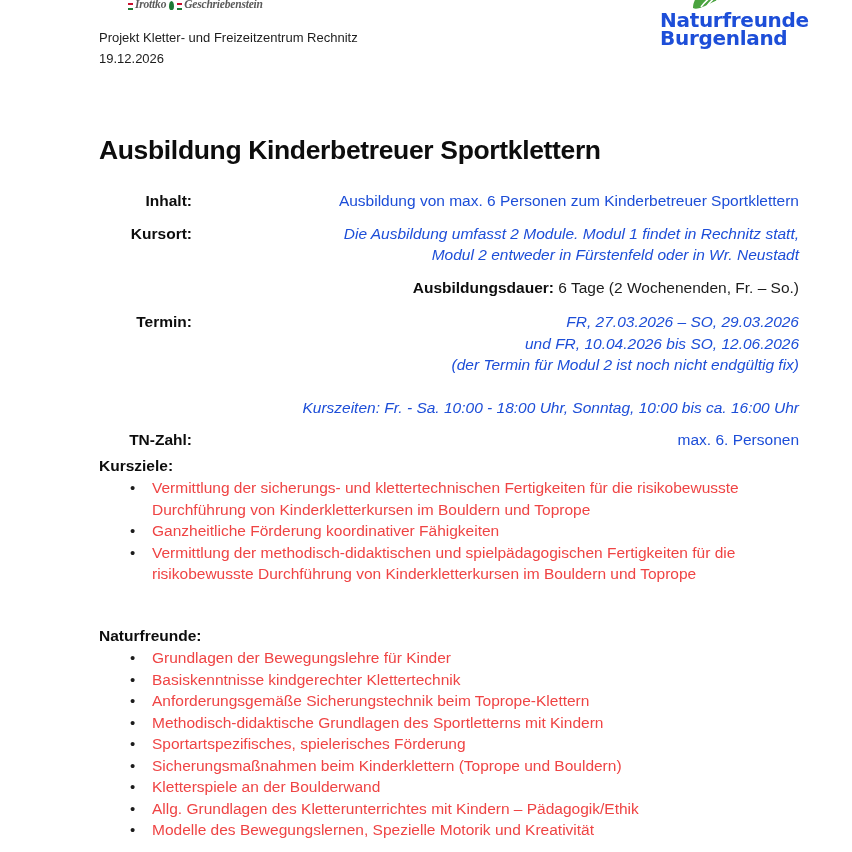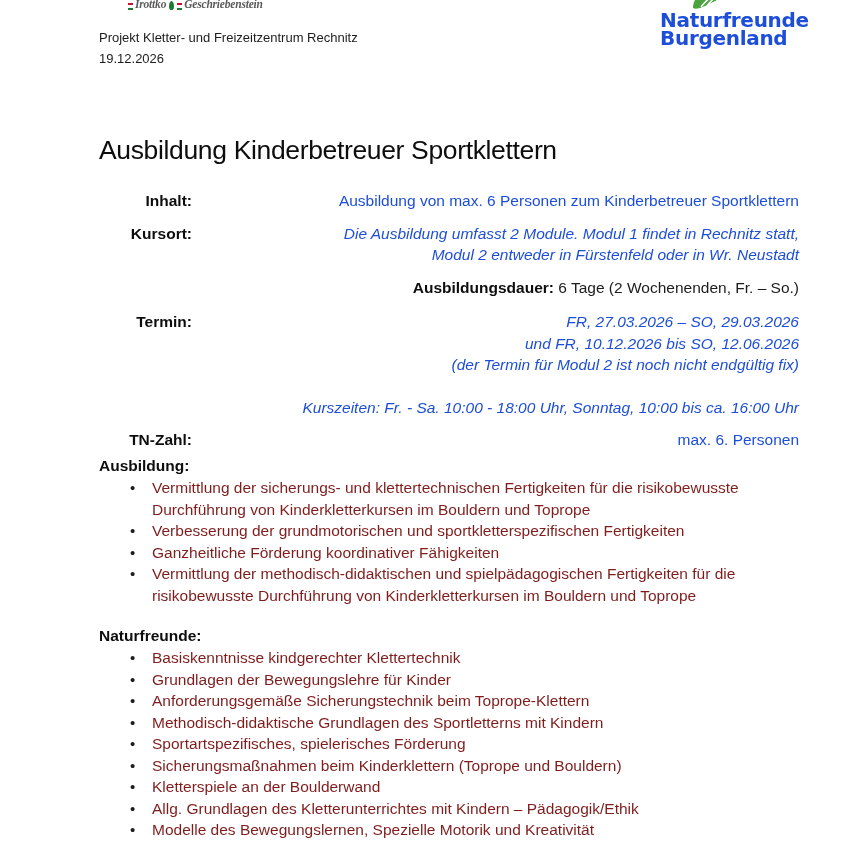--- a/index.html
+++ b/index.html
@@ -87,21 +87,21 @@
     color: #1c1c1c;
   }
   .doc-head div { white-space: nowrap; }
 
   
   .doc-title {
     position: absolute;
     left: 99px;
     top: 117px;
     font-size: 26.5px;
-    font-weight: 400;
+    font-weight: 700;
     letter-spacing: -0.35px;
     color: #0d0d0d;
     white-space: nowrap;
   }
 
   
   .info {
     position: absolute;
     left: 99px;
     top: 190px;
@@ -151,21 +151,21 @@
   }
   ul.blist {
     list-style: none;
     margin: 0;
     padding: 0;
   }
   ul.blist > li {
     position: relative;
     padding-left: 53px;
     line-height: 21.5px;
-    color: #7f1d1d;
+    color: #ef4444;
     margin: 0;
   }
   ul.blist > li::before {
     content: "\2022";
     position: absolute;
     left: 31px;
     top: 0;
     font-size: 15px;
     line-height: 21.5px;
     color: #1c1c1c;
@@ -229,51 +229,50 @@
   <div class="gap-sm"></div>
 
   <div class="info-wide"><b>Ausbildungsdauer:</b> <span>6 Tage (2 Wochenenden, Fr. – So.)</span></div>
 
   <div class="gap-md"></div>
 
   <div class="info-row">
     <div class="info-label">Termin:</div>
     <div class="info-value">
       <span class="vline">FR, 27.03.2026 – SO, 29.03.2026</span>
-      <span class="vline">und FR, 10.12.2026 bis SO, 12.06.2026</span>
+      <span class="vline">und FR, 10.04.2026 bis SO, 12.06.2026</span>
       <span class="vline">(der Termin für Modul 2 ist noch nicht endgültig fix)</span>
       <span class="vline" style="height:21px"></span>
       <span class="vline">Kurszeiten: Fr. - Sa. 10:00 - 18:00 Uhr, Sonntag, 10:00 bis ca. 16:00 Uhr</span>
     </div>
   </div>
 
   <div class="gap-sm"></div>
 
   <div class="info-row">
     <div class="info-label">TN-Zahl:</div>
     <div class="info-value">max. 6. Personen</div>
   </div>
 
 </div>
 
 <div class="section" id="kursziele">
-  <div class="section-title">Ausbildung:</div>
+  <div class="section-title">Kursziele:</div>
   <ul class="blist">
       <li>Vermittlung der sicherungs- und klettertechnischen Fertigkeiten für die risikobewusste Durchführung von Kinderkletterkursen im Bouldern und Toprope</li>
-      <li>Verbesserung der grundmotorischen und sportkletterspezifischen Fertigkeiten</li>
       <li>Ganzheitliche Förderung koordinativer Fähigkeiten</li>
       <li>Vermittlung der methodisch-didaktischen und spielpädagogischen Fertigkeiten für die risikobewusste Durchführung von Kinderkletterkursen im Bouldern und Toprope</li>
     </ul>
 </div>
 
 <div class="section" id="kursinhalte">
   <div class="section-title">Naturfreunde:</div>
   <ul class="blist">
+      <li>Grundlagen der Bewegungslehre für Kinder</li>
       <li>Basiskenntnisse kindgerechter Klettertechnik</li>
-      <li>Grundlagen der Bewegungslehre für Kinder</li>
       <li>Anforderungsgemäße Sicherungstechnik beim Toprope-Klettern</li>
       <li>Methodisch-didaktische Grundlagen des Sportletterns mit Kindern</li>
       <li>Sportartspezifisches, spielerisches Förderung</li>
       <li>Sicherungsmaßnahmen beim Kinderklettern (Toprope und Bouldern)</li>
       <li>Kletterspiele an der Boulderwand</li>
       <li>Allg. Grundlagen des Kletterunterrichtes mit Kindern – Pädagogik/Ethik</li>
       <li>Modelle des Bewegungslernen, Spezielle Motorik und Kreativität</li>
     </ul>
 </div>
 

